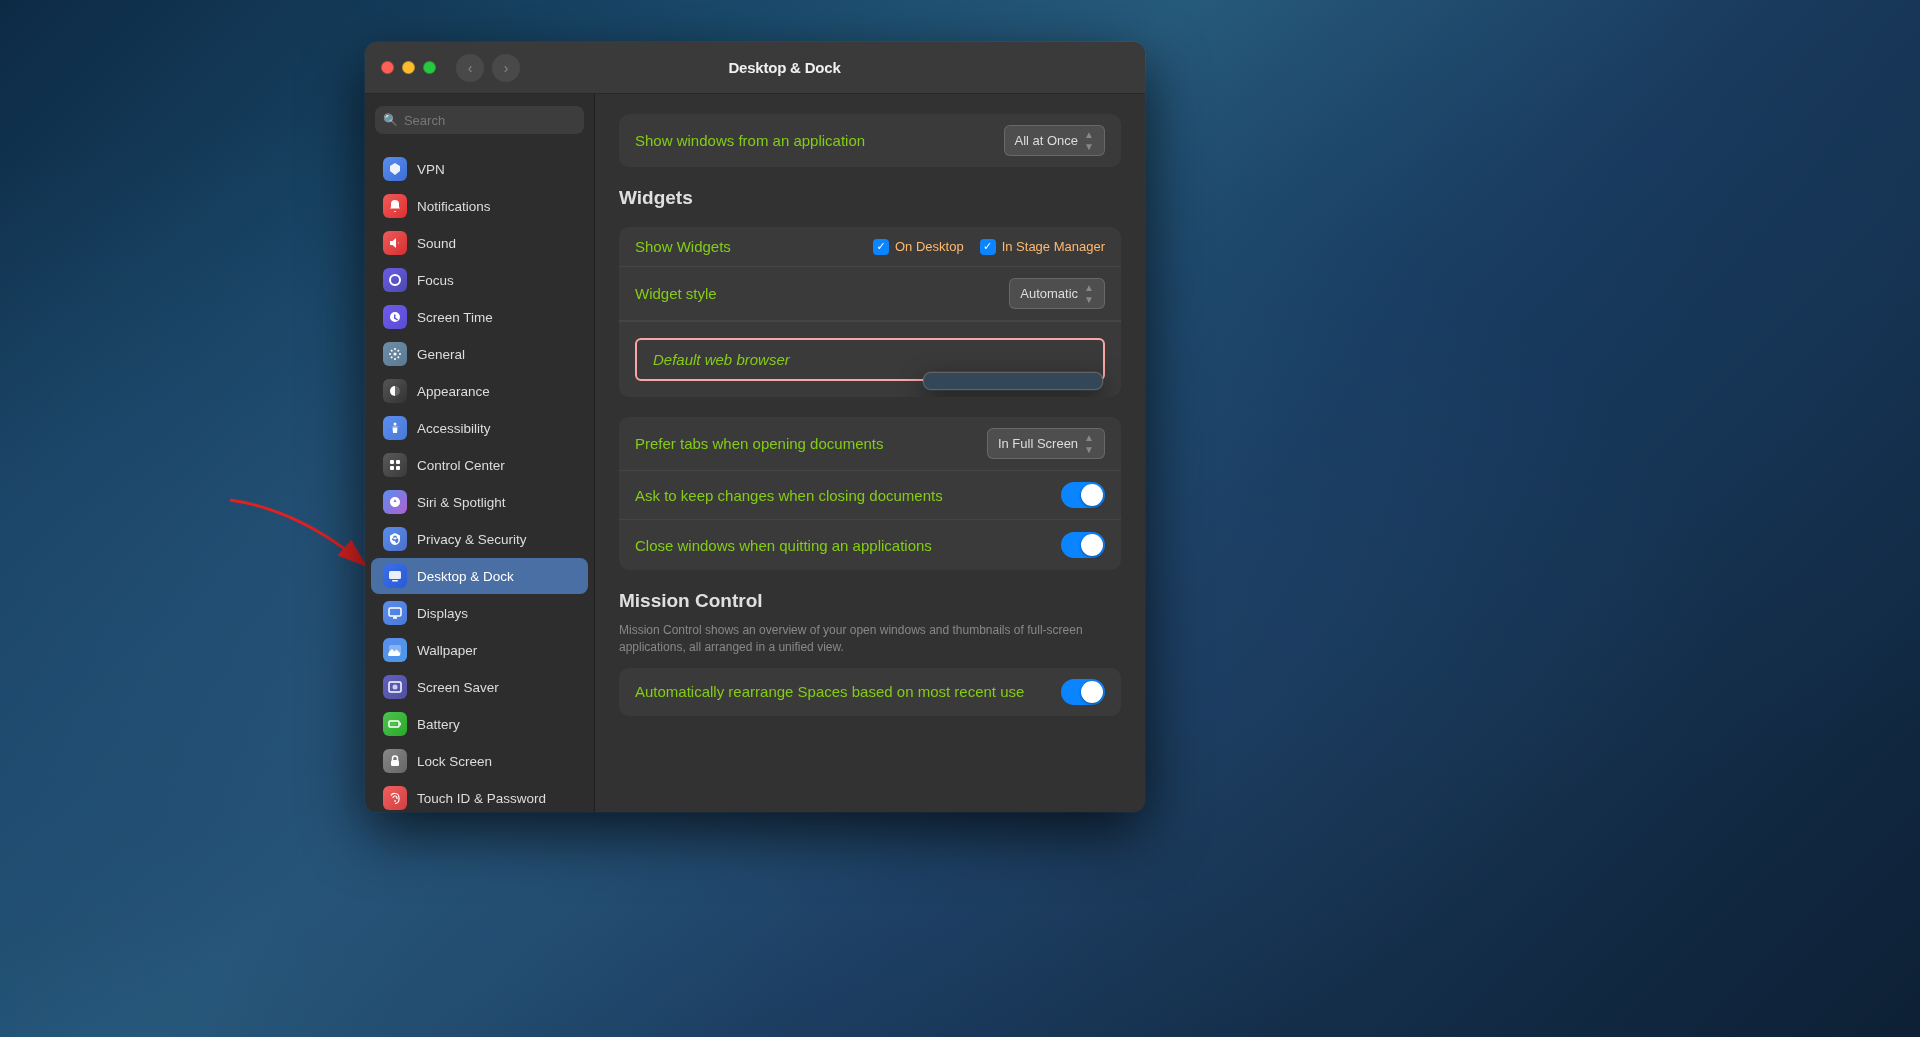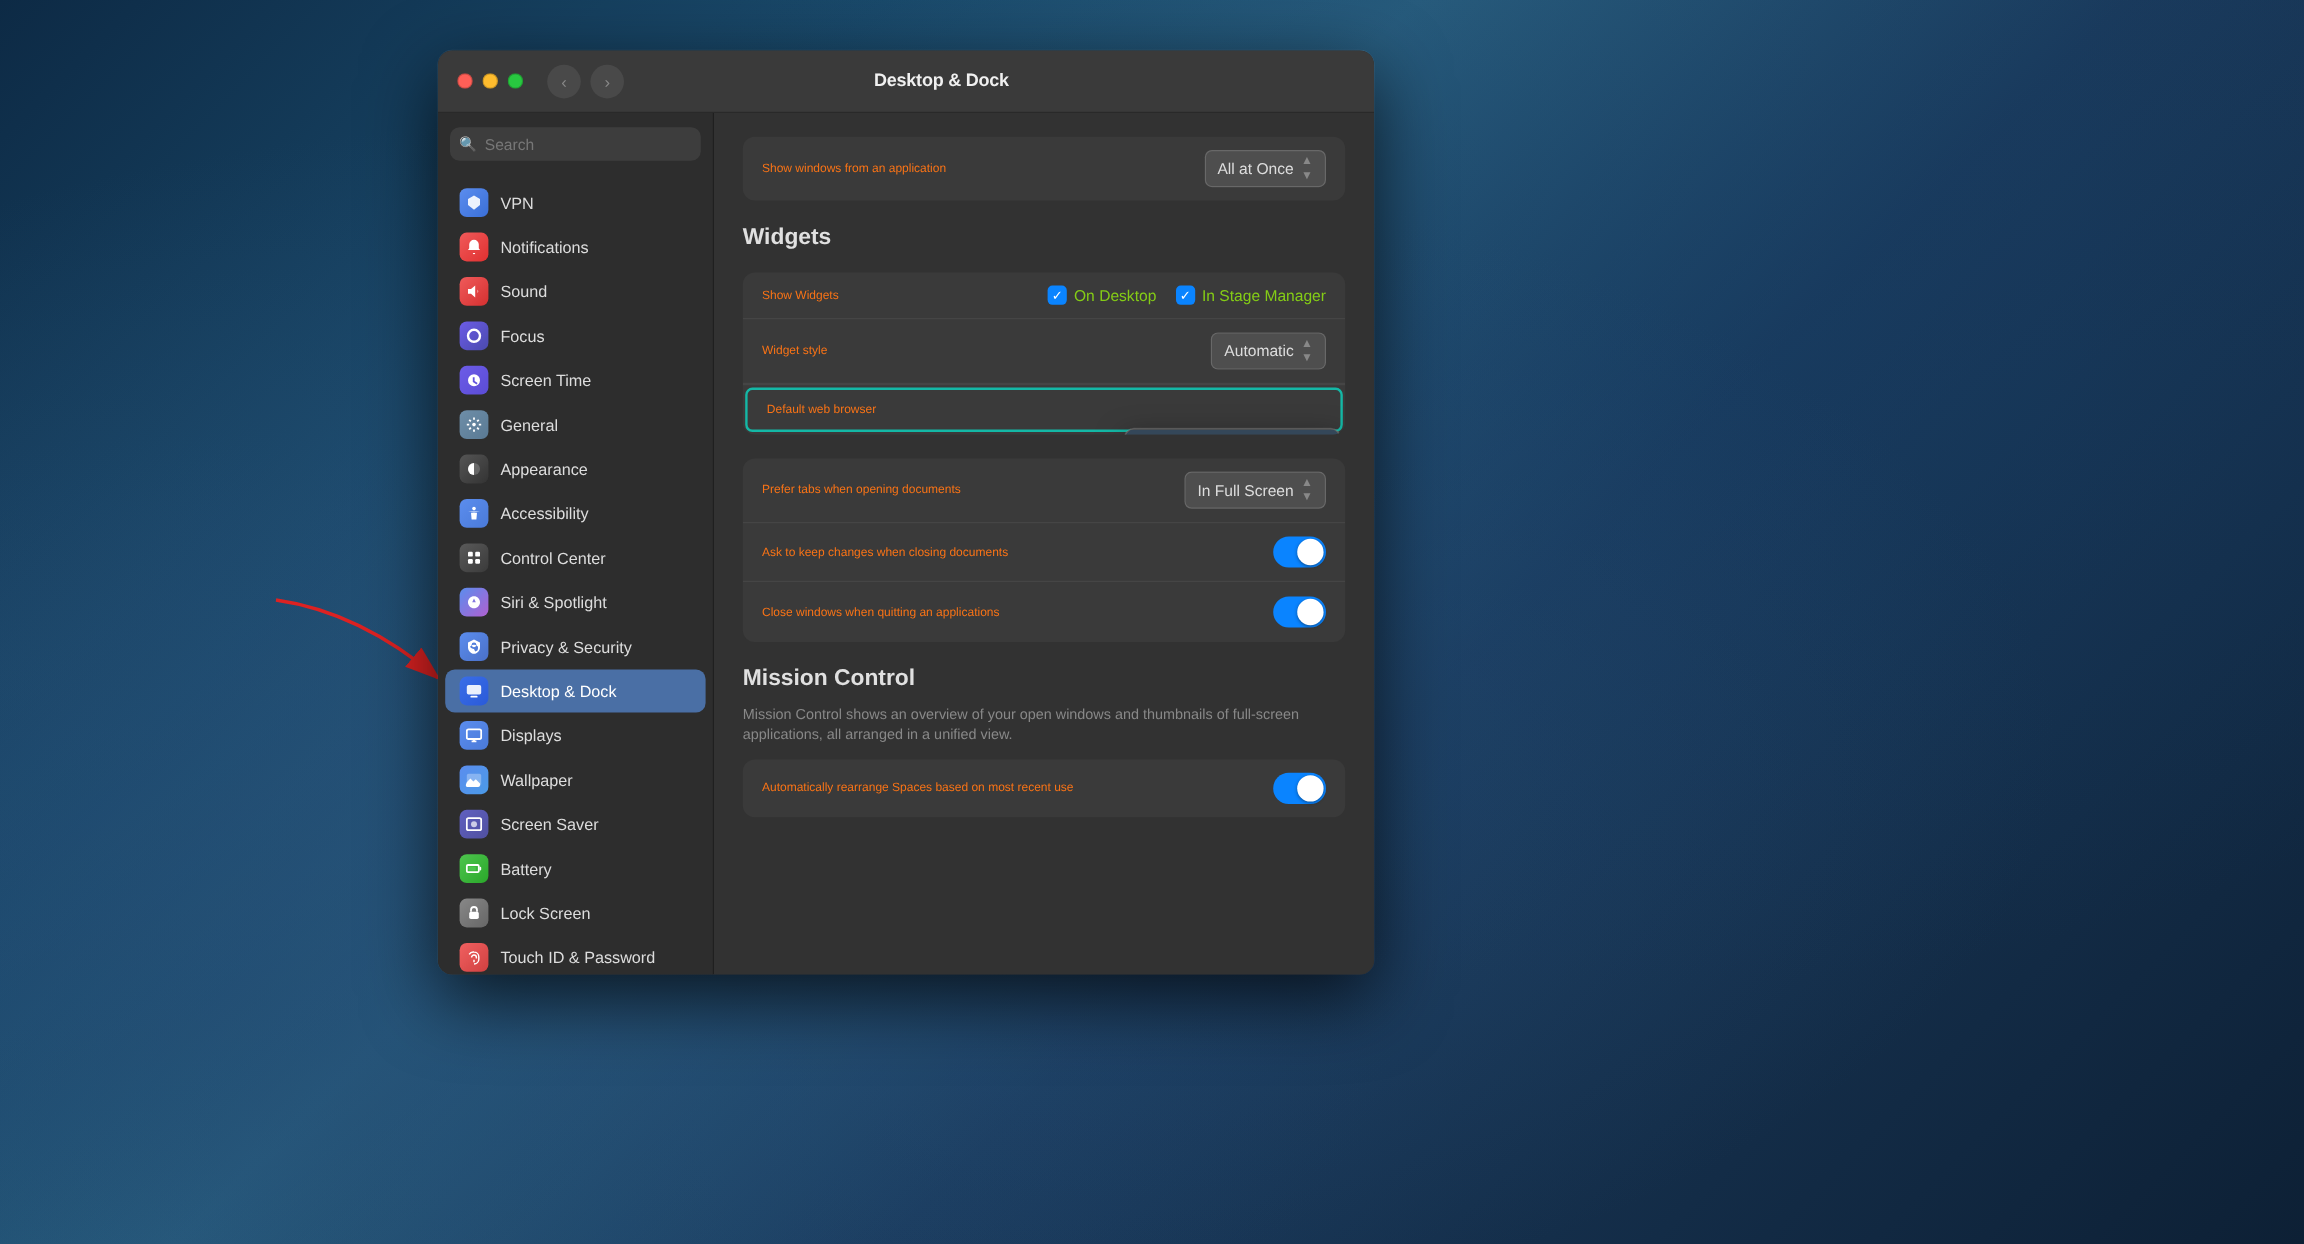--- a/index.html
+++ b/index.html
@@ -230,22 +230,22 @@
     .settings-row {
       display: flex;
       align-items: center;
       justify-content: space-between;
       padding: 11px 16px;
       border-bottom: 1px solid rgba(255,255,255,0.06);
       min-height: 42px;
     }
     .settings-row:last-child { border-bottom: none; }
     .settings-row-label {
-      color: #f97316;
-      font-size: 10px;
+      color: #84cc16;
+      font-size: 15px;
     }
     .settings-row-value {
       display: flex;
       align-items: center;
       gap: 8px;
       color: #ccc;
       font-size: 13px;
       border-radius: 12px;
     }
 
@@ -303,21 +303,21 @@
       height: 16px;
       border-radius: 4px;
       background: #0a84ff;
       display: flex;
       align-items: center;
       justify-content: center;
       color: white;
       font-size: 11px;
     }
     .checkbox-label {
-      color: #84cc16;
+      color: #fdba74;
       font-size: 13px;
     }
 
     
     .widgets-row {
       display: flex;
       align-items: center;
       justify-content: space-between;
       padding: 11px 16px;
       border-bottom: 1px solid rgba(255,255,255,0.06);
@@ -325,23 +325,24 @@
     .widgets-checkboxes {
       display: flex;
       gap: 16px;
     }
 
     
     .browser-row {
       position: relative;
       padding: 11px 16px;
       border-bottom: 1px solid rgba(255,255,255,0.06);
-      border: 2px solid #14b8a6;
+      border: 2px solid #fca5a5;
       border-radius: 6px;
-      margin: 2px;
+      margin: 16px;
+      font-style: italic;
     }
     .browser-row-inner {
       display: flex;
       align-items: center;
       justify-content: space-between;
     }
 
     
     .dropdown-menu {
       position: absolute;

